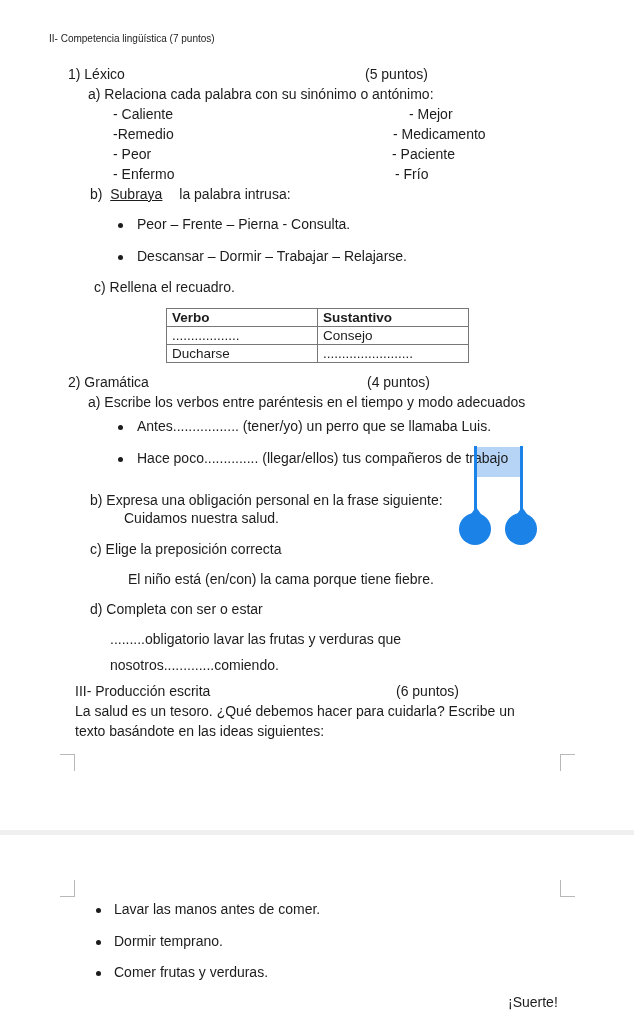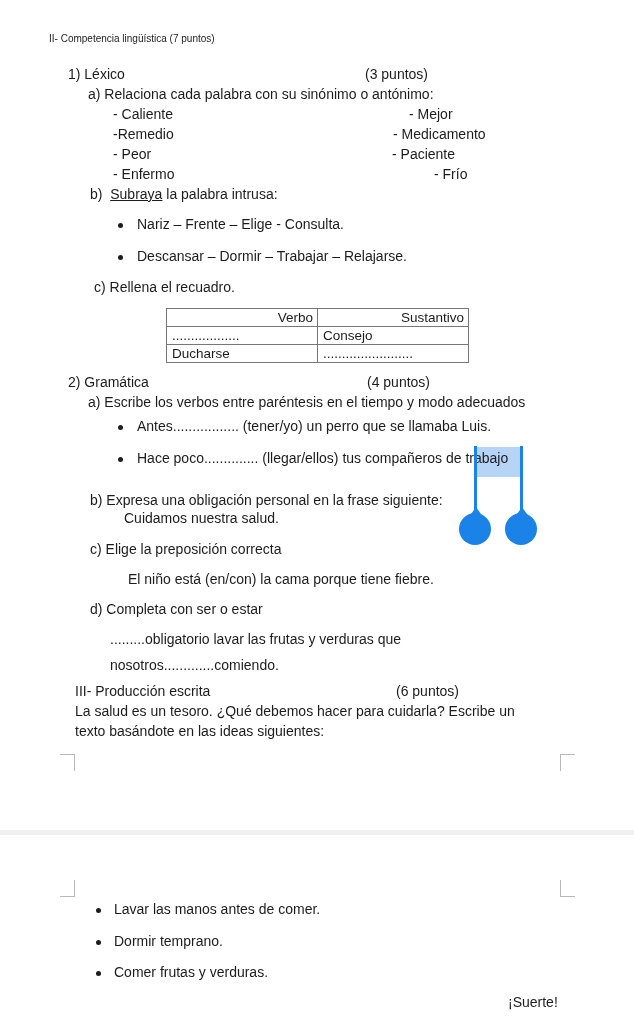--- a/index.html
+++ b/index.html
@@ -12,55 +12,55 @@
     position: absolute; width: 5px; height: 5px; border-radius: 50%; background: #1c1c1c;
   }
   .u { text-decoration: underline; }
   table.grid {
     position: absolute; left: 166px; top: 308px; width: 303px; border-collapse: collapse;
     font-size: 13.5px; line-height: 15px;
   }
   table.grid td, table.grid th {
     border: 1px solid #777; padding: 1px 4px 1px 5px; height: 15px; vertical-align: middle;
   }
-  table.grid th { font-weight: normal; text-align: right; }
+  table.grid th { font-weight: bold; text-align: left; }
   table.grid td.c1 { width: 141px; }
   .corner { position: absolute; width: 14px; height: 16px; border-color: #b8b8b8; border-style: solid; border-width: 0; }
   .sep { position: absolute; left: 0; top: 830px; width: 634px; height: 5px; background: #efefef; }
   .selection { position: absolute; left: 474px; top: 447px; width: 47px; height: 30px; background: #a8cdf5; opacity: 0.85; }
   .handle-line { position: absolute; width: 3px; background: #1b82e8; }
   .handle-ball { position: absolute; width: 32px; height: 32px; border-radius: 50%; background: #1b82e8; }
   .handle-tip { position: absolute; width: 0; height: 0; border-left: 7px solid transparent; border-right: 7px solid transparent; border-bottom: 10px solid #1b82e8; }
 </style>
 </head>
 <body>
 
 <div class="t" style="left:49px; top:30px; font-size:10px;">II- Competencia lingüística (7 puntos)</div>
 
 <div class="t" style="left:68px; top:66px;">1)  Léxico</div>
-<div class="t" style="left:365px; top:66px;">(3 puntos)</div>
+<div class="t" style="left:365px; top:66px;">(5 puntos)</div>
 
 <div class="t" style="left:88px; top:86px;">a)  Relaciona cada palabra con su sinónimo o antónimo:</div>
 
 <div class="t" style="left:113px; top:106px;">- Caliente</div>
 <div class="t" style="left:113px; top:126px;">-Remedio</div>
 <div class="t" style="left:113px; top:146px;">- Peor</div>
 <div class="t" style="left:113px; top:166px;">- Enfermo</div>
 
 <div class="t" style="left:393px; top:106px;margin-left:16px;">- Mejor</div>
 <div class="t" style="left:393px; top:126px;">- Medicamento</div>
 <div class="t" style="left:392px; top:146px;">- Paciente</div>
-<div class="t" style="left:395px; top:166px;margin-left:39px;">- Frío</div>
+<div class="t" style="left:395px; top:166px;">- Frío</div>
 
 <div class="t" style="left:90px; top:186px;">
-  <span style="white-space:pre;">b)  </span><span class="u">Subraya</span><span style="white-space:pre;"> la palabra intrusa:</span>
+  <span style="white-space:pre;">b)  </span><span class="u">Subraya</span><span style="white-space:pre;padding-left:13px;"> la palabra intrusa:</span>
 </div>
 
 <div class="dot" style="left:118px; top:223px;"></div>
-<div class="t" style="left:137px; top:216px;">Nariz – Frente – Elige  - Consulta.</div>
+<div class="t" style="left:137px; top:216px;">Peor – Frente – Pierna  - Consulta.</div>
 <div class="dot" style="left:118px; top:255px;"></div>
 <div class="t" style="left:137px; top:248px;">Descansar – Dormir – Trabajar – Relajarse.</div>
 
 <div class="t" style="left:94px; top:279px;">c)  Rellena el recuadro.</div>
 
 <table class="grid">
   <tbody>
       <tr>
     <th>Verbo</th>
     <th>Sustantivo</th>

